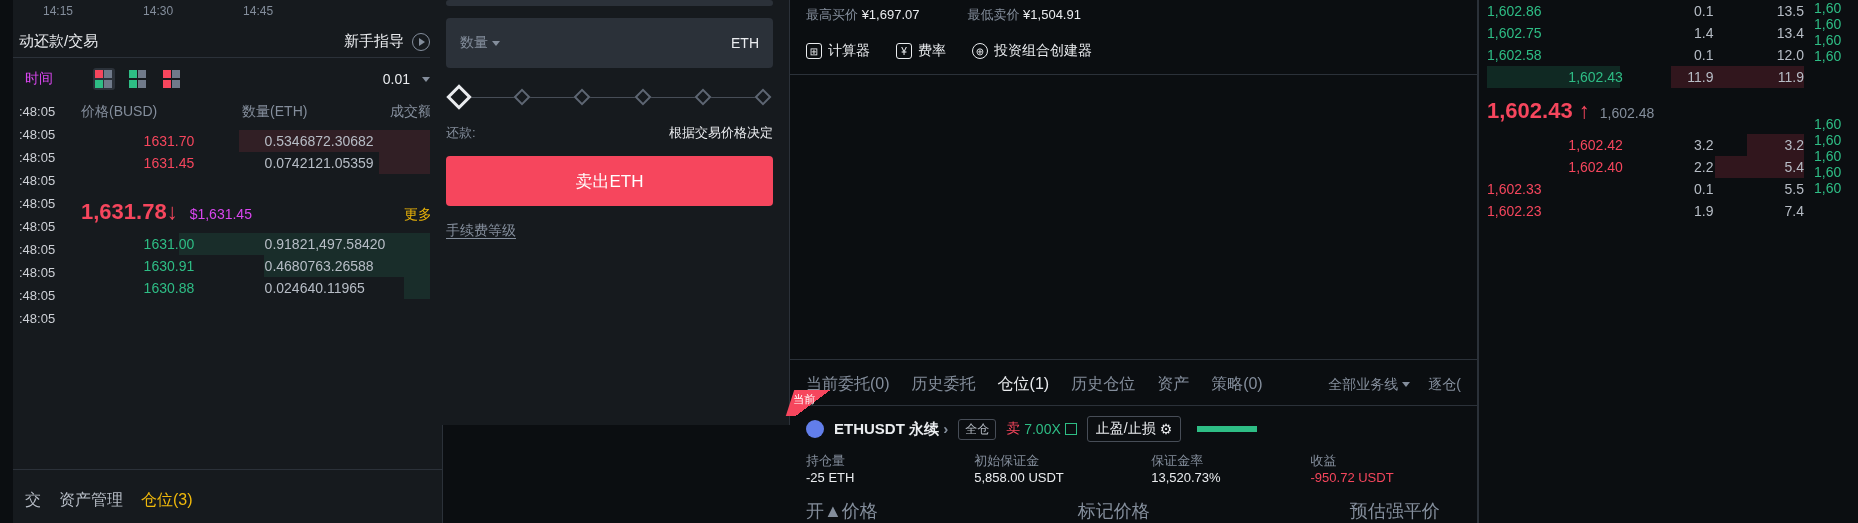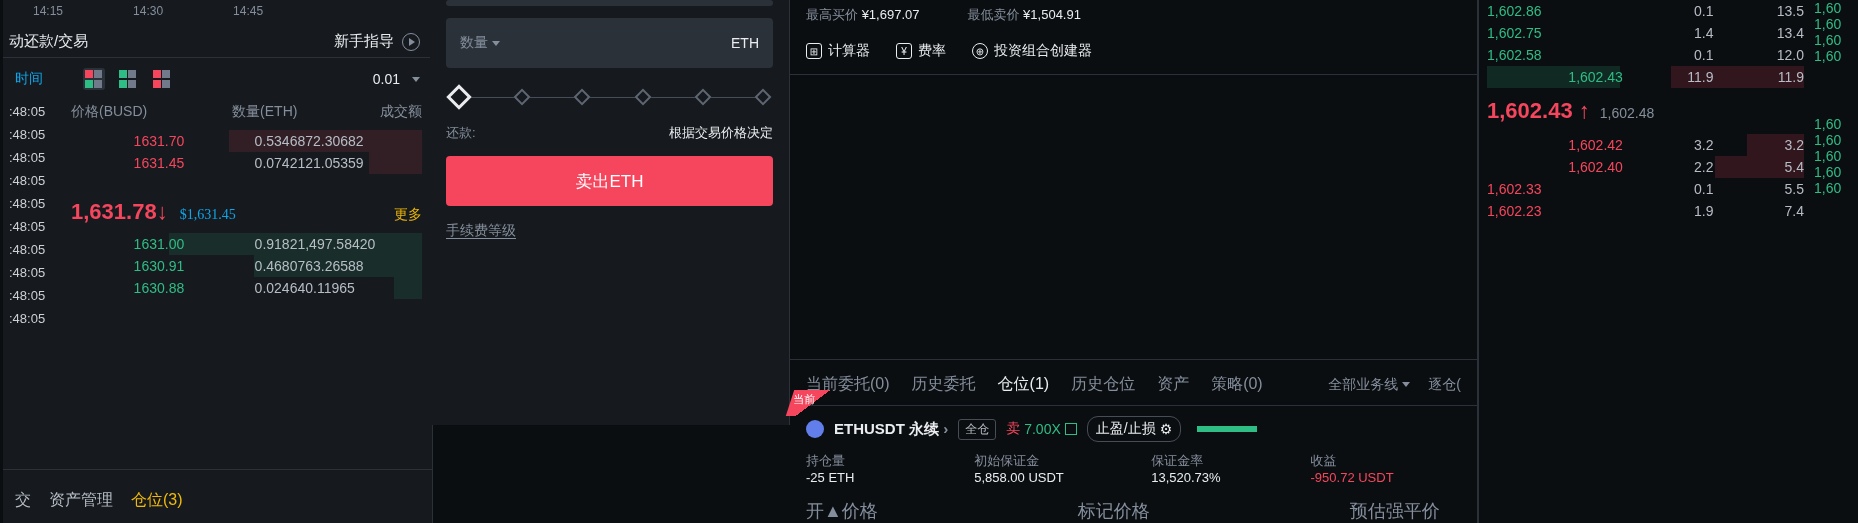--- a/index.html
+++ b/index.html
@@ -8,28 +8,28 @@
     color: #b7bdc6;
     font-family: -apple-system, BlinkMacSystemFont, "Segoe UI", Arial, sans-serif;
     font-size: 14px;
     overflow: hidden;
     width: 1858px;
     height: 523px;
     position: relative;
   }
   .text-up { color: #2ebd85; }
   .text-down { color: #f6465d; }
-  .text-muted { color: #0ea5e9; font-family: Liberation Serif, serif; }
+  .text-muted { color: #d946ef; }
   .text-white { color: #eaecef; }
   .text-yellow { color: #f0b90b; }
 
   
   .left-panel {
     position: absolute;
-    left: 3px; top: 0;
+    left: 13px; top: 0;
     width: 430px; height: 523px;
     background: #161a1e;
     border-right: 1px solid #2b3139;
   }
   .time-axis { display: flex; gap: 70px; padding: 4px 0 8px 30px; color: #848e9c; font-size: 12px; }
   .guide-row {
     display: flex; justify-content: space-between; align-items: center;
     padding: 6px 12px 6px 6px;
     border-bottom: 1px solid #2b3139;
     color: #eaecef; font-size: 15px;
@@ -189,21 +189,21 @@
     color:#fff; font-size:11px; padding:2px 0 0 2px;
     transform: skewX(-18deg);
   }
   .tag-current span { transform: skewX(18deg); display:inline-block; }
   .pos-head { display:flex; align-items:center; gap:10px; margin-bottom:10px; }
   .coin-ico { width:18px;height:18px;border-radius:50%;background:#627eea; }
   .pos-sym { color:#eaecef; font-weight:600; font-size:15px; }
   .badge { border:1px solid #474d57; border-radius:3px; padding:1px 6px; font-size:12px; }
   .lev { color:#2ebd85; display:flex;align-items:center;gap:4px; cursor:pointer; }
   .edit-ico { width:12px;height:12px;border:1.5px solid #2ebd85; }
-  .tp-sl { color:#eaecef; padding:3px 8px; border:1px solid #474d57;border-radius:11px; display:flex;align-items:center;gap:4px;cursor:pointer; }
+  .tp-sl { color:#eaecef; padding:3px 8px; border:1px solid #474d57;border-radius:3px; display:flex;align-items:center;gap:4px;cursor:pointer; }
   .pos-stats { display:flex; gap: 0; }
   .pos-stat { display:flex;flex-direction:column;font-size:13px; }
   .pos-stat:nth-child(1){width:190px;} .pos-stat:nth-child(2){width:200px;}
   .pos-stat:nth-child(3){width:180px;} .pos-stat:nth-child(4){width:170px;}
   .pos-stat .l { color:#848e9c; }
   .pos-foot { display:flex; gap:200px; padding:2px 0 0; color:#848e9c; font-size:18px; }
 
   
   .depth {
     width: 380px;

